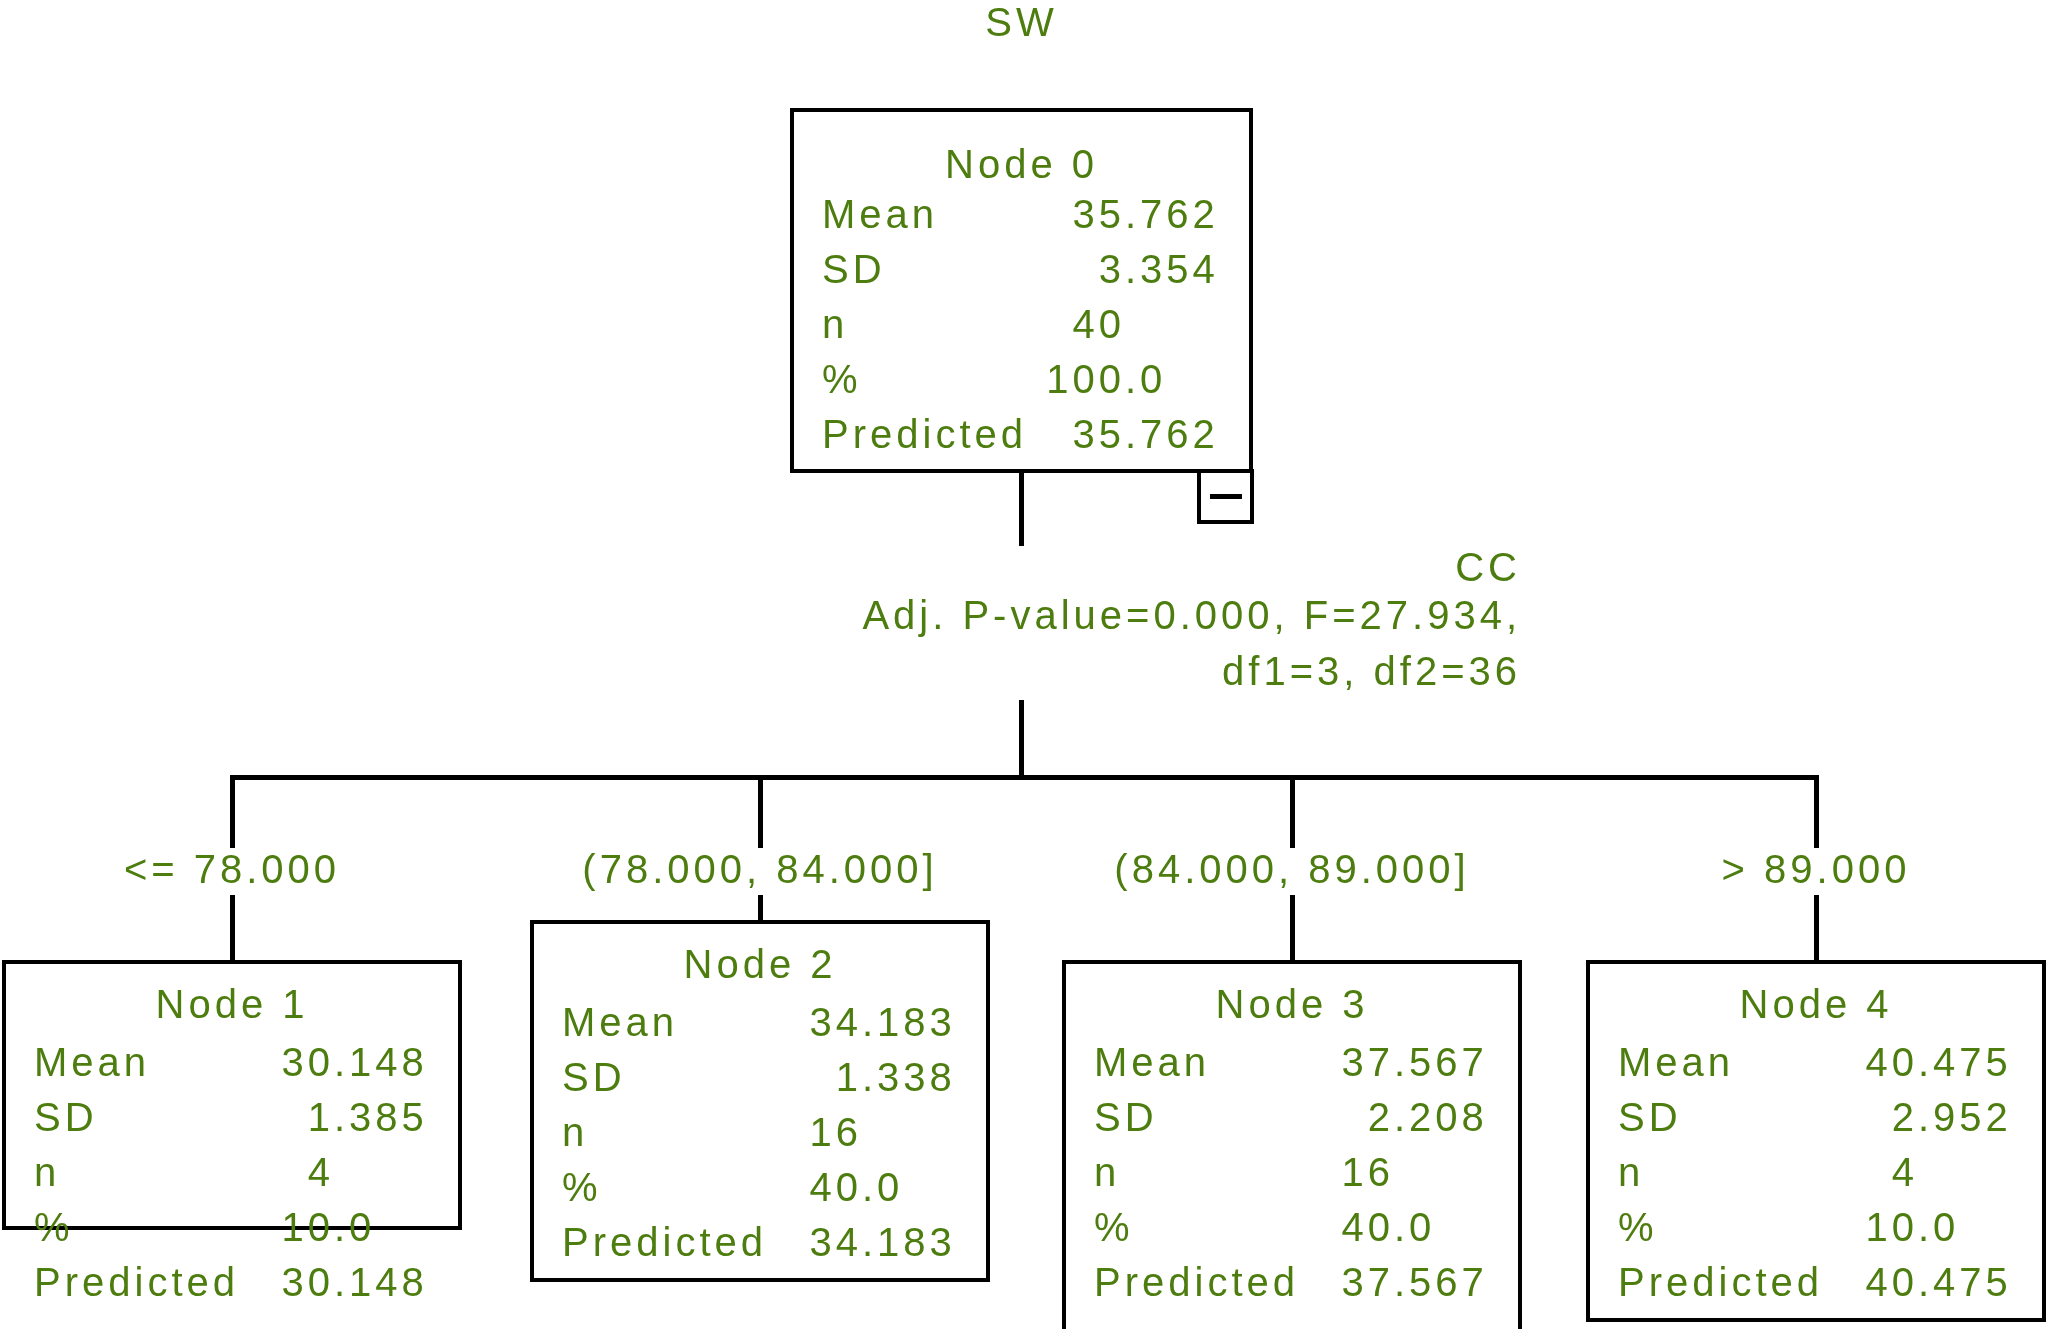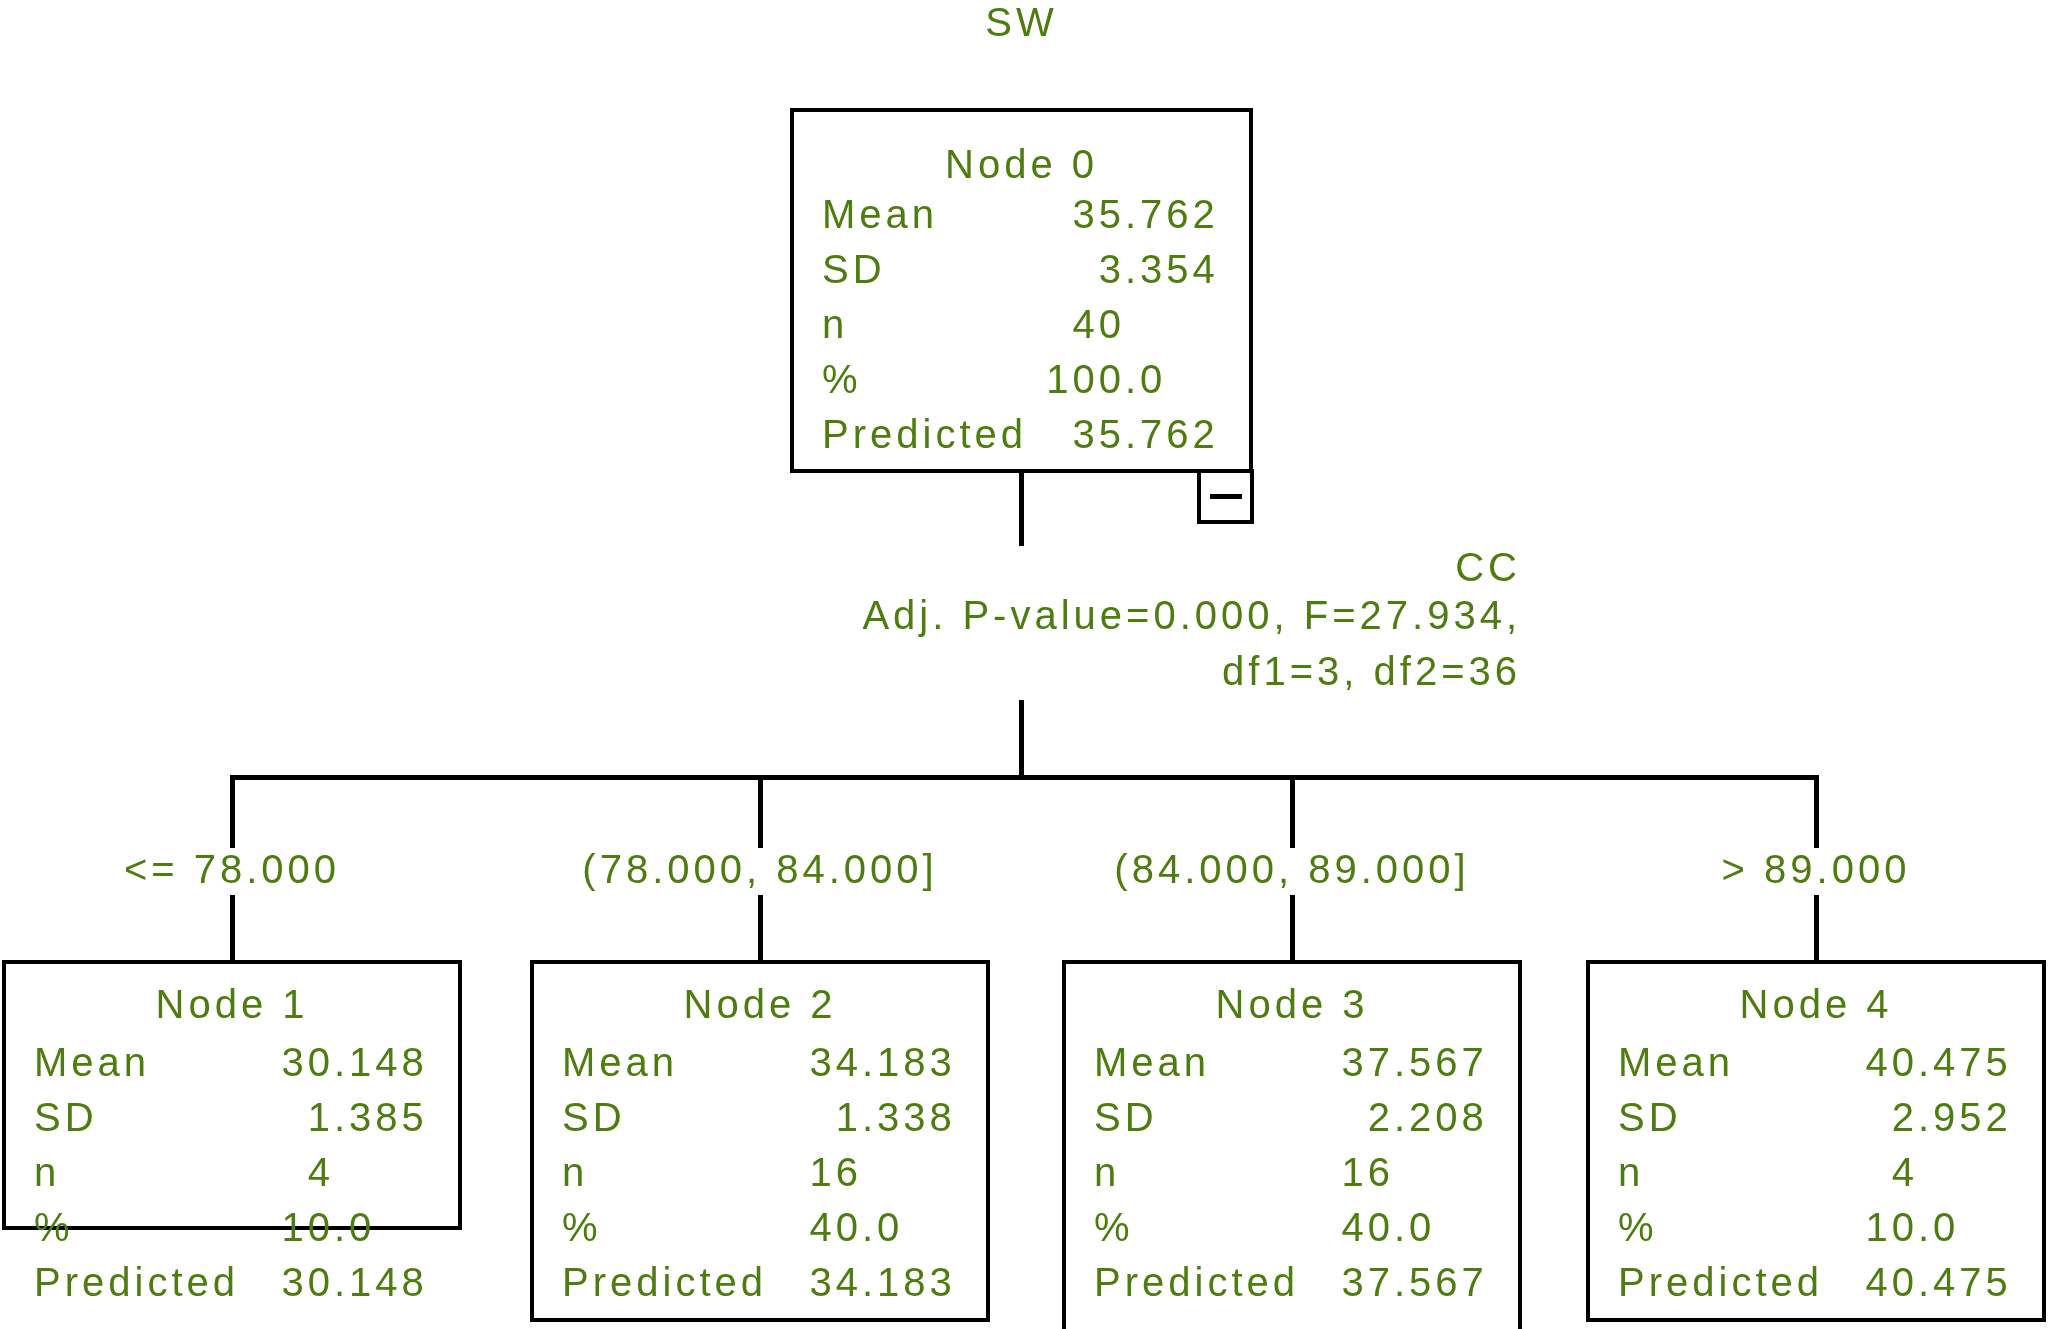--- a/index.html
+++ b/index.html
@@ -48,21 +48,21 @@
 
   
   .node {
     position: absolute;
     box-sizing: border-box;
     border: 4px solid #000;
     background: #fff;
   }
   #node0 { left: 790px;  top: 108px; width: 463px; height: 365px; }
   #node1 { left: 2px;    top: 960px; width: 460px; height: 270px; }
-  #node2 { left: 530px;  top: 960px; width: 460px; height: 362px; }
+  #node2 { left: 530px;  top: 920px; width: 460px; height: 362px; }
   #node3 { left: 1062px; top: 960px; width: 460px; height: 422px; }
   #node4 { left: 1586px; top: 960px; width: 460px; height: 362px; }
 
   .node-title {
     text-align: center;
     height: 48px;
     line-height: 48px;
     padding-top: 16px;
     white-space: nowrap;
   }

